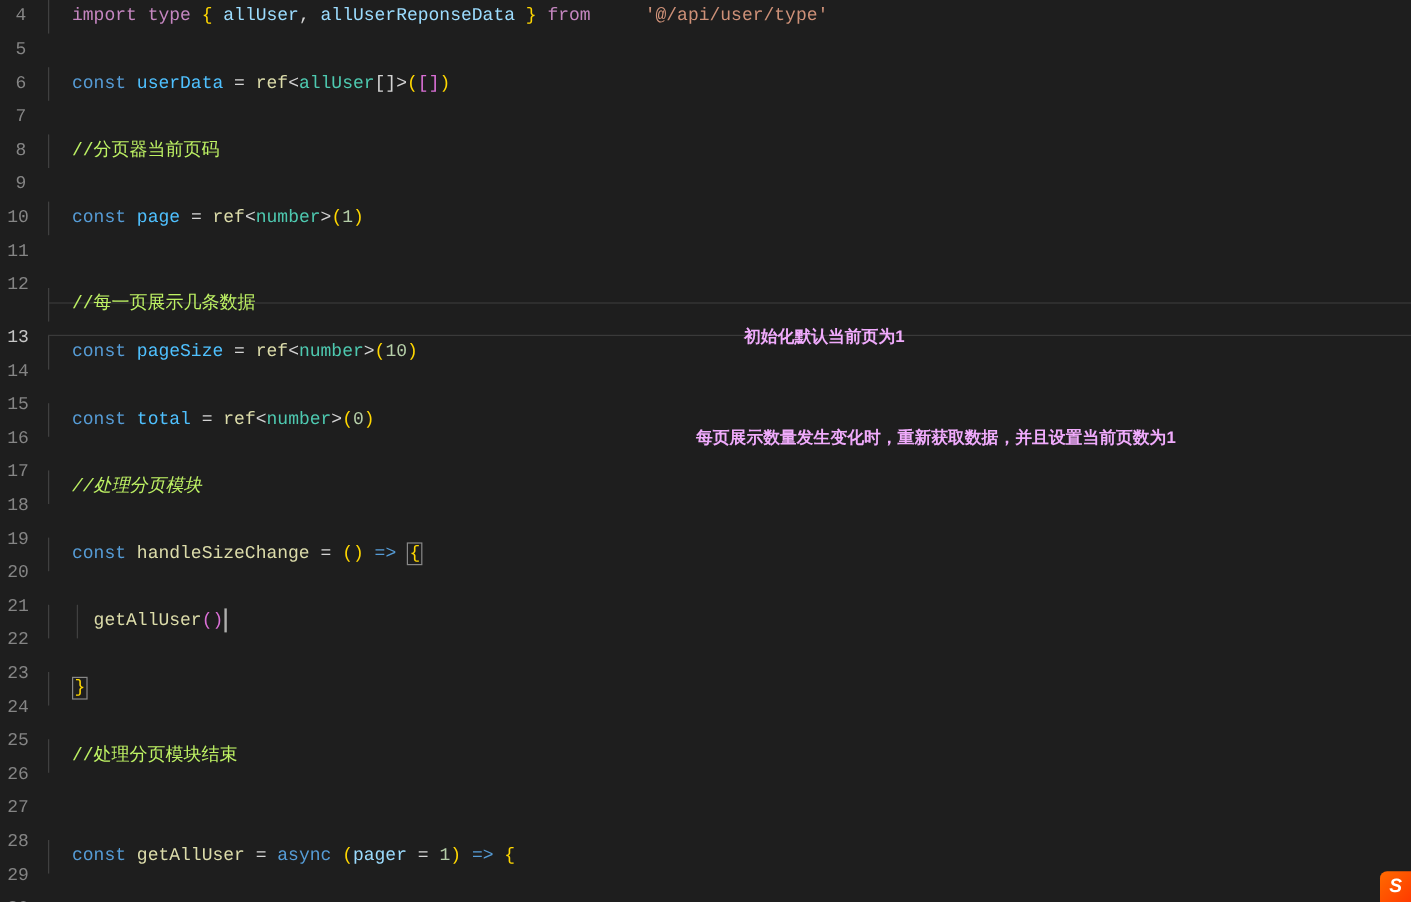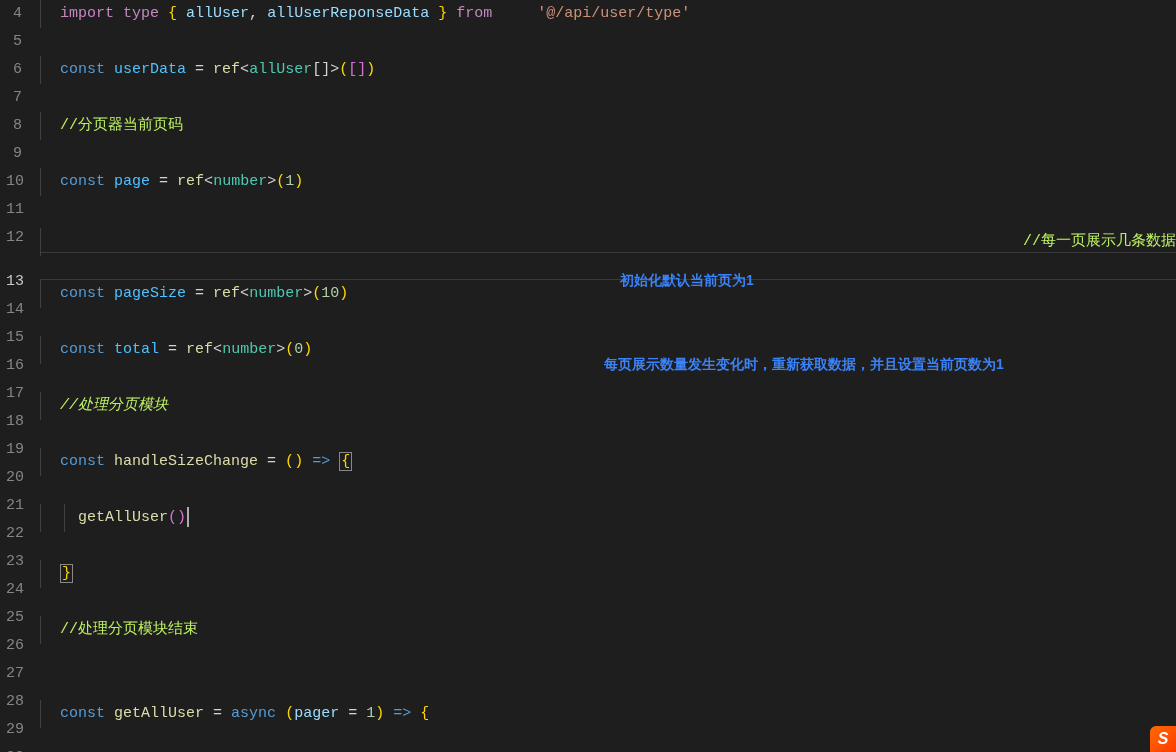--- a/index.html
+++ b/index.html
@@ -85,21 +85,21 @@
   .cursor {
     display: inline-block;
     width: 2px;
     height: 20px;
     background: #aeafad;
     vertical-align: middle;
     margin-left: 1px;
   }
   .annotation {
     position: absolute;
-    color: #3b82f6;
+    color: #f0abfc;
     font-weight: bold;
     font-size: 14px;
     white-space: nowrap;
     font-family: 'Microsoft YaHei', sans-serif;
   }
   .sogou-badge {
     position: absolute;
     right: 0;
     bottom: 0;
     width: 26px;
@@ -145,26 +145,26 @@
       <div class="ln">25</div>
       <div class="ln">26</div>
       <div class="ln">27</div>
       <div class="ln">28</div>
       <div class="ln">29</div>
       <div class="ln">30</div>
     </div>
   <div class="code-area" id="codearea">
     <div class="curline" id="curline" style="top: 252px;"></div>
     <div class="annotation" id="anno1" style="left: 580px; top: 272px;">初始化默认当前页为1</div>
-    <div class="annotation" id="anno2" style="left: 540px; top: 356px; margin-left: 24px;">每页展示数量发生变化时，重新获取数据，并且设置当前页数为1</div>
+    <div class="annotation" id="anno2" style="left: 540px; top: 356px;">每页展示数量发生变化时，重新获取数据，并且设置当前页数为1</div>
   <div class="code-line" style="top: 0px;"><span class="guide" style="left: 0px;"></span><span class="white"></span><span class="kw-purple">import</span><span class="white"> </span><span class="kw-purple">type</span><span class="white"> </span><span class="bracket-y">{</span><span class="white"> </span><span class="ident">allUser</span><span class="punct">, </span><span class="ident">allUserReponseData</span><span class="white"> </span><span class="bracket-y">}</span><span class="white"> </span><span class="kw-purple">from</span><span class="white"> </span><span class="str">'@/api/user/type'</span></div>
       <div class="code-line" style="top: 28px;"><span class="guide" style="left: 0px;"></span><span class="white"></span><span class="kw-blue">const</span><span class="white"> </span><span class="kw-bluebr">userData</span><span class="white"> </span><span class="punct">=</span><span class="white"> </span><span class="func">ref</span><span class="punct">&lt;</span><span class="type">allUser</span><span class="punct">[]&gt;</span><span class="bracket-y">(</span><span class="bracket-p">[</span><span class="bracket-p">]</span><span class="bracket-y">)</span></div>
       <div class="code-line" style="top: 56px;"><span class="guide" style="left: 0px;"></span><span class="white"></span><span class="comment">//分页器当前页码</span></div>
       <div class="code-line" style="top: 84px;"><span class="guide" style="left: 0px;"></span><span class="white"></span><span class="kw-blue">const</span><span class="white"> </span><span class="kw-bluebr">page</span><span class="white"> </span><span class="punct">=</span><span class="white"> </span><span class="func">ref</span><span class="punct">&lt;</span><span class="type">number</span><span class="punct">&gt;</span><span class="bracket-y">(</span><span class="num">1</span><span class="bracket-y">)</span></div>
-      <div class="code-line" style="top: 116px; text-align: right;"><span class="guide" style="left: 0px;"></span><span class="white"></span><span class="comment">//每一页展示几条数据</span></div>
+      <div class="code-line" style="top: 128px;"><span class="guide" style="left: 0px;"></span><span class="white"></span><span class="comment">//每一页展示几条数据</span></div>
       <div class="code-line" style="top: 140px;"><span class="guide" style="left: 0px;"></span><span class="white"></span><span class="kw-blue">const</span><span class="white"> </span><span class="kw-bluebr">pageSize</span><span class="white"> </span><span class="punct">=</span><span class="white"> </span><span class="func">ref</span><span class="punct">&lt;</span><span class="type">number</span><span class="punct">&gt;</span><span class="bracket-y">(</span><span class="num">10</span><span class="bracket-y">)</span></div>
       <div class="code-line" style="top: 168px;"><span class="guide" style="left: 0px;"></span><span class="white"></span><span class="kw-blue">const</span><span class="white"> </span><span class="kw-bluebr">total</span><span class="white"> </span><span class="punct">=</span><span class="white"> </span><span class="func">ref</span><span class="punct">&lt;</span><span class="type">number</span><span class="punct">&gt;</span><span class="bracket-y">(</span><span class="num">0</span><span class="bracket-y">)</span></div>
       <div class="code-line" style="top: 196px; font-style: italic;"><span class="guide" style="left: 0px;"></span><span class="white"></span><span class="comment">//处理分页模块</span></div>
       <div class="code-line" style="top: 224px;"><span class="guide" style="left: 0px;"></span><span class="white"></span><span class="kw-blue">const</span><span class="white"> </span><span class="func">handleSizeChange</span><span class="white"> </span><span class="punct">=</span><span class="white"> </span><span class="bracket-y">(</span><span class="bracket-y">)</span><span class="white"> </span><span class="kw-blue">=&gt;</span><span class="white"> </span><span class="bracket-y bracket-box">{</span></div>
       <div class="code-line" style="top: 252px;"><span class="guide" style="left: 0px;"></span><span class="guide" style="left: 24px;"></span><span class="white">  </span><span class="func">getAllUser</span><span class="bracket-p">(</span><span class="bracket-p">)</span><span class="cursor"></span></div>
       <div class="code-line" style="top: 280px;"><span class="guide" style="left: 0px;"></span><span class="white"></span><span class="bracket-y bracket-box">}</span></div>
       <div class="code-line" style="top: 308px;"><span class="guide" style="left: 0px;"></span><span class="white"></span><span class="comment">//处理分页模块结束</span></div>
       <div class="code-line" style="top: 364px;"><span class="guide" style="left: 0px;"></span><span class="white"></span><span class="kw-blue">const</span><span class="white"> </span><span class="func">getAllUser</span><span class="white"> </span><span class="punct">=</span><span class="white"> </span><span class="kw-blue">async</span><span class="white"> </span><span class="bracket-y">(</span><span class="ident">pager</span><span class="white"> </span><span class="punct">=</span><span class="white"> </span><span class="num">1</span><span class="bracket-y">)</span><span class="white"> </span><span class="kw-blue">=&gt;</span><span class="white"> </span><span class="bracket-y">{</span></div>
     </div>
 </div>

